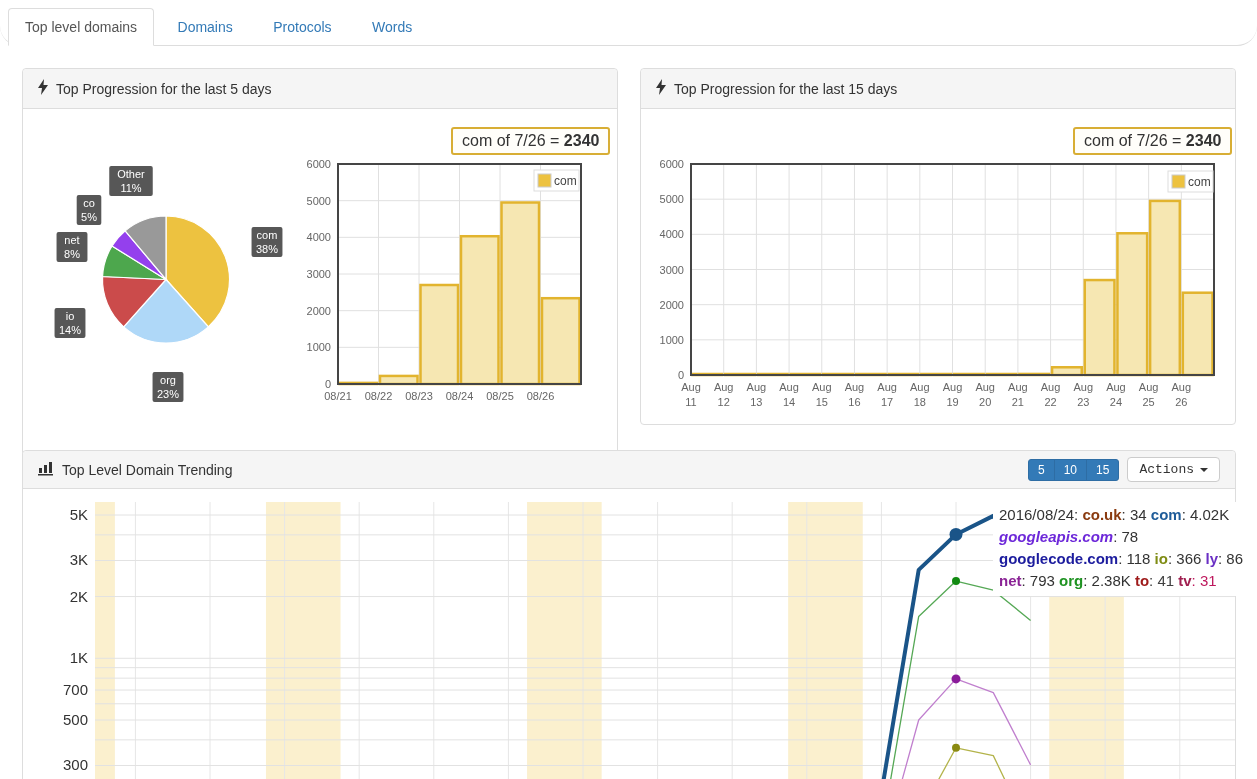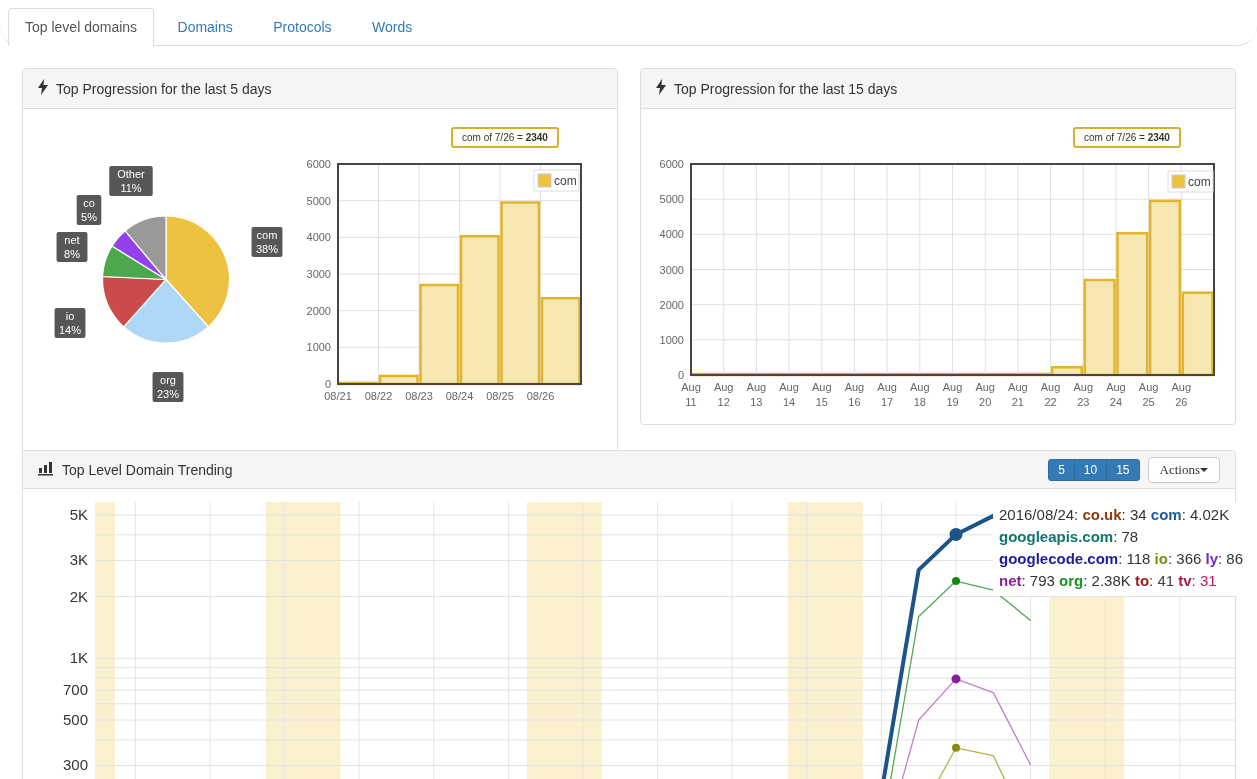--- a/index.html
+++ b/index.html
@@ -13,31 +13,31 @@
 
   
   .panel{position:absolute;background:#fff;border:1px solid #ddd;border-radius:4px;box-sizing:border-box;}
   #panel-5day{left:22px;top:68px;width:596px;height:414px;}
   #panel-15day{left:640px;top:68px;width:596px;height:357px;text-align:right;}
   #panel-trend{left:22px;top:450px;width:1214px;height:340px;border-radius:4px 4px 0 0;}
   .panel-heading{height:40px;background:#f5f5f5;border-bottom:1px solid #ddd;border-radius:4px 4px 0 0;display:flex;align-items:center;padding:0 15px;font-size:14px;color:#333;gap:8px;box-sizing:border-box;}
   #panel-trend .panel-heading{height:38px;}
   .panel-body{position:relative;}
 
-  .badge-box{position:absolute;top:18px;border:2px solid #d8ae35;border-radius:3px;background:#fffefa;padding:3px 9px;font-size:10px;color:#333;white-space:nowrap;}
+  .badge-box{position:absolute;top:18px;border:2px solid #d8ae35;border-radius:3px;background:#fffefa;padding:3px 9px;font-size:16px;color:#333;white-space:nowrap;}
   #badge-5day{left:428px;}
   #badge-15day{left:432px;}
   .badge-box b{font-weight:bold;}
 
   .hdr-controls{margin-left:auto;display:flex;align-items:center;gap:8px;}
   .range-group{display:inline-flex;}
   .range-btn{background:#337ab7;border:1px solid #2e6da4;color:#fff;font-size:12px;padding:3px 9px;margin-left:-1px;cursor:pointer;font-family:inherit;}
   .range-btn.first{border-radius:3px 0 0 3px;margin-left:0;}
   .range-btn.last{border-radius:0 3px 3px 0;}
-  .actions-btn{background:#fff;border:1px solid #ccc;border-radius:4px;color:#333;font-size:13px;padding:4px 11px;display:inline-flex;align-items:center;cursor:pointer;font-family:Liberation Serif, serif;}
+  .actions-btn{background:#fff;border:1px solid #ccc;border-radius:4px;color:#333;font-size:13px;padding:4px 11px;display:inline-flex;align-items:center;gap:6px;cursor:pointer;font-family:Liberation Mono, monospace;}
   .caret{width:0;height:0;border-left:4px solid transparent;border-right:4px solid transparent;border-top:4px solid #333;}
 
   #trend-tooltip{position:absolute;left:941px;top:13px;background:#fff;padding:2px 6px 4px;font-size:15px;line-height:22px;color:#333;white-space:nowrap;margin-left:29px;}
   #trend-tooltip b{font-weight:bold;}
 </style>
 </head>
 <body>
 
 <div class="stage">
 
@@ -327,20 +327,20 @@
               <circle cx="955" cy="678.9378474887751" r="4.5" fill="#8a1b9a"></circle>
               <circle cx="955" cy="747.7752283830297" r="4" fill="#8a8a11"></circle>
             </g>
           </g>
           <clipPath id="trendclip">
             <rect x="94" y="502" width="1140" height="282"></rect>
           </clipPath>
         </svg>
       <div id="trend-tooltip">
           <div><span style="color: rgb(51, 51, 51);">2016/08/24: </span><b style="color: rgb(138, 59, 16);">co.uk</b><span style="color: rgb(51, 51, 51);">: 34 </span><b style="color: rgb(31, 92, 153);">com</b><span style="color: rgb(51, 51, 51);">: 4.02K</span></div>
-          <div><b style="color: #0f766e;">googleapis.com</b><span style="color: rgb(51, 51, 51);">: 78</span></div>
+          <div><b style="color: #6d28d9; font-style: italic;">googleapis.com</b><span style="color: rgb(51, 51, 51);">: 78</span></div>
           <div><b style="color: rgb(28, 28, 158);">googlecode.com</b><span style="color: rgb(51, 51, 51);">: 118 </span><b style="color: rgb(127, 140, 20);">io</b><span style="color: rgb(51, 51, 51);">: 366 </span><b style="color: rgb(106, 47, 196);">ly</b><span style="color: rgb(51, 51, 51);">: 86</span></div>
           <div><b style="color: rgb(138, 35, 149);">net</b><span style="color: rgb(51, 51, 51);">: 793 </span><b style="color: rgb(31, 147, 34);">org</b><span style="color: rgb(51, 51, 51); text-align: right;">: 2.38K </span><b style="color: rgb(158, 26, 26);">to</b><span style="color: #404040;">: 41 </span><b style="color: rgb(160, 32, 80);">tv</b><span style="color: #be185d;">: 31</span></div>
         </div>
     </div>
   </div>
 
 </div>
 
 </body></html>

